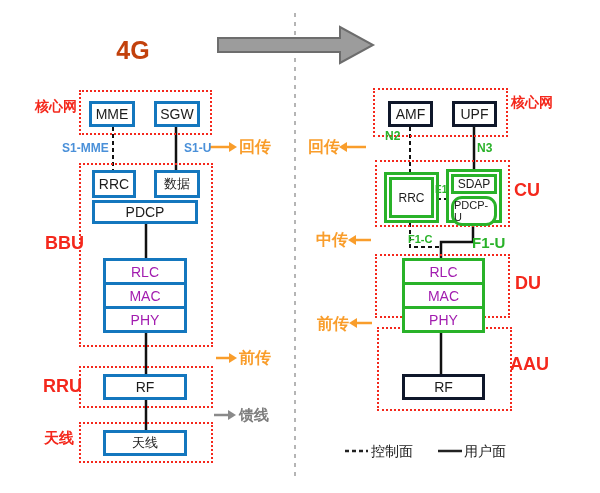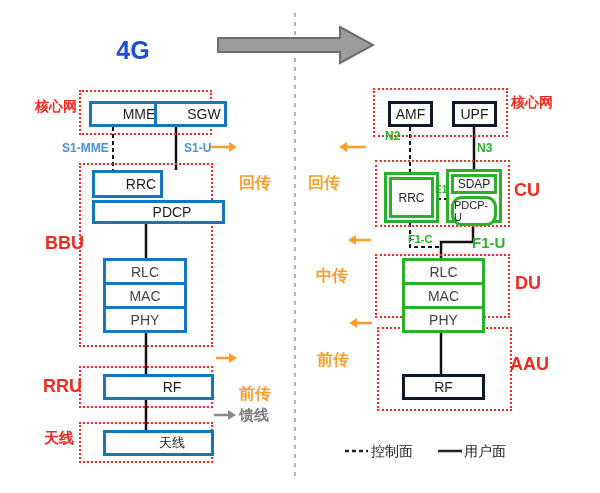--- a/index.html
+++ b/index.html
@@ -1,35 +1,35 @@
 <!DOCTYPE html>
 <html><head>
 <meta charset="utf-8">
 <style>
   html,body{margin:0;padding:0;background:#fff;}
   .canvas{
     position:relative;width:600px;height:493px;background:#ffffff;overflow:hidden;
     font-family:"Liberation Sans","DejaVu Sans",sans-serif;
   }
   svg.layer{position:absolute;left:0;top:0;z-index:1;}
-  .title{position:absolute;z-index:3;font-size:25px;font-weight:bold;color:#1d4ed8;width:60px;text-align:center;}
+  .title{position:absolute;z-index:3;font-size:25px;font-weight:bold;color:#c2410c;width:60px;text-align:center;}
   .dotted-box{position:absolute;z-index:2;border:2px dotted #f4281c;background:transparent;}
-  .bluebox{position:absolute;z-index:3;border:3px solid #1477be;background:#fff;display:flex;align-items:center;justify-content:center;font-size:14px;color:#1c1c1c;padding-left:27px;}
+  .bluebox{position:absolute;z-index:3;border:3px solid #1477be;background:#fff;display:flex;align-items:center;justify-content:center;font-size:14px;color:#1c1c1c;}
   .greenbox{position:absolute;z-index:3;border:3px solid #0f172a;background:#fff;display:flex;align-items:center;justify-content:center;font-size:14px;color:#1c1c1c;}
   .stack{position:absolute;z-index:3;display:flex;flex-direction:column;}
-  .stack .cell{height:27px;background:#fff;display:flex;align-items:center;justify-content:center;font-size:14px;color:#404040;box-sizing:border-box;}
+  .stack .cell{height:27px;background:#fff;display:flex;align-items:center;justify-content:center;font-size:14px;color:#a21caf;box-sizing:border-box;}
   .stack .cell + .cell{margin-top:-3px;}
   .stack.blue .cell{border:3px solid #1477be;}
   .stack.green .cell{border:3px solid #29b229;}
   .group{position:absolute;z-index:3;border:3px solid #29b229;background:#fff;padding:2px;display:flex;flex-direction:column;gap:2px;box-sizing:border-box;}
   .group .cell{flex:1;border:3px solid #29b229;background:#fff;display:flex;align-items:center;justify-content:center;font-size:12px;color:#1c1c1c;}
   .zone-label{position:absolute;z-index:3;color:#f4281c;font-weight:bold;line-height:1;}
   .blue-label{position:absolute;z-index:3;color:#4a90d9;font-weight:bold;font-size:12px;line-height:1;}
   .green-label{position:absolute;z-index:3;color:#29b229;font-weight:bold;font-size:12px;line-height:1;}
-  .orange-label{position:absolute;z-index:3;color:#f99d2b;font-weight:bold;font-size:16px;line-height:1;margin-top:36px;}
+  .orange-label{position:absolute;z-index:3;color:#f99d2b;font-weight:bold;font-size:16px;line-height:1;}
   .gray-label{position:absolute;z-index:3;color:#7d7d7d;font-weight:bold;font-size:15px;line-height:1;}
   .legend-label{position:absolute;z-index:3;color:#222;font-size:14px;line-height:1;}
 </style>
 </head>
 <body>
 
 <div class="canvas">
 
   <svg class="layer" width="600" height="493" viewBox="0 0 600 493">
 
@@ -76,20 +76,21 @@
   <div class="bluebox" style="left:89px;top:101px;width:40px;height:20px;">MME</div>
   <div class="bluebox" style="left:154px;top:101px;width:40px;height:20px;">SGW</div>
 
   <div class="blue-label" style="left:62px;top:142px;">S1-MME</div>
   <div class="blue-label" style="left:184px;top:142px;">S1-U</div>
   <div class="orange-label" style="left:239px;top:139px;">回传</div>
 
   <div class="dotted-box" style="left:79px;top:163px;width:130px;height:180px;"></div>
   <div class="zone-label" style="left:45px;top:234px;font-size:18px;">BBU</div>
   <div class="bluebox" style="left:92px;top:170px;width:38px;height:22px;">RRC</div>
+  <div class="bluebox" style="left:154px;top:170px;width:40px;height:22px;font-size:13px;">数据</div>
   <div class="bluebox" style="left:92px;top:200px;width:100px;height:18px;">PDCP</div>
 
   <div class="stack blue" style="left:103px;top:258px;width:84px;">
     <div class="cell">RLC</div>
     <div class="cell">MAC</div>
     <div class="cell">PHY</div>
   </div>
 
   <div class="orange-label" style="left:239px;top:350px;">前传</div>
 

